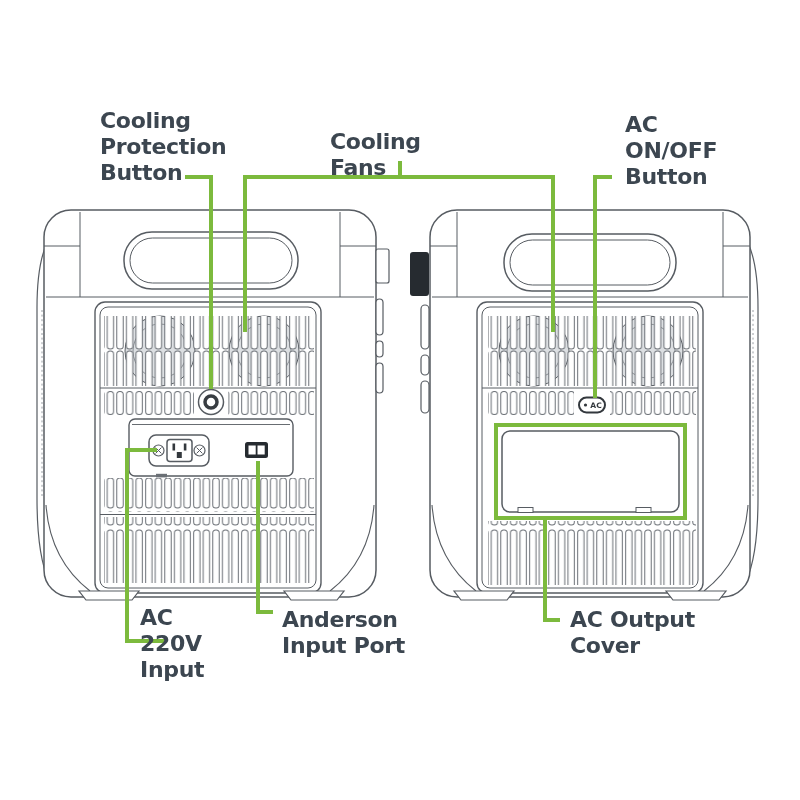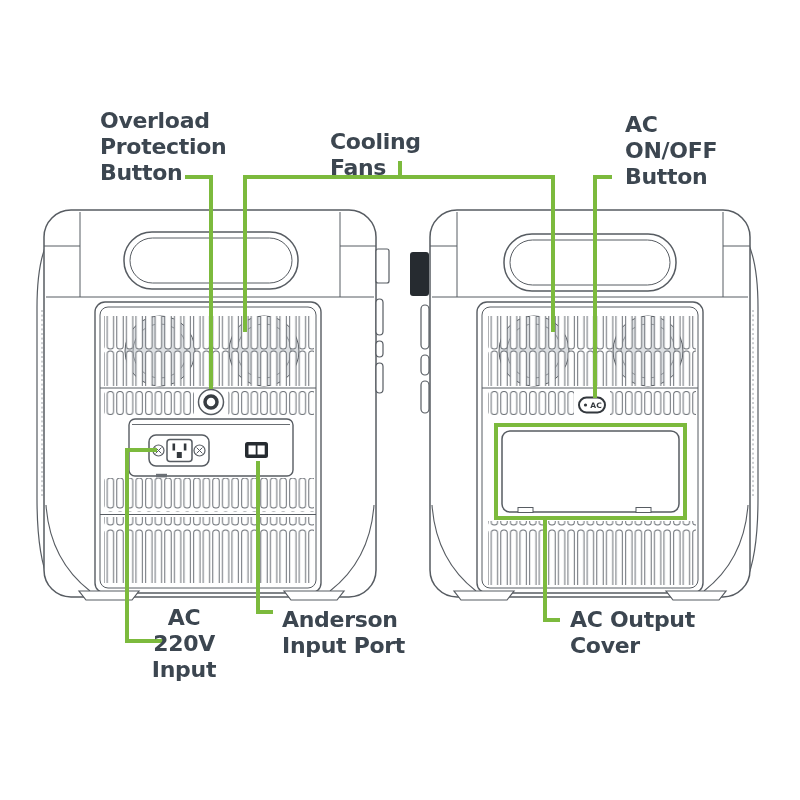--- a/index.html
+++ b/index.html
@@ -6,21 +6,21 @@
   .stage {
     position:relative; width:800px; height:800px; background:#fff;
     font-family:"DejaVu Sans","Liberation Sans",sans-serif; overflow:hidden;
   }
   .stage svg { position:absolute; left:0; top:0; }
   .lbl {
     position:absolute; color:#3c4650; font-size:22px; line-height:26px;
     font-weight:600; letter-spacing:-0.3px; white-space:pre-line;
   }
   .lbl.center { }
-  .lbl.right  { text-align:center; }
+  .lbl.right  { text-align:left; }
 </style>
 </head>
 <body>
 
 <div class="stage">
 
 <svg width="800" height="800" viewBox="0 0 800 800">
   <defs>
     <pattern id="pFan" patternUnits="userSpaceOnUse" width="9.6" height="70">
       <rect x="1.6" y="1" width="6.4" height="68" rx="3" fill="#ffffff" stroke="#6b7076" stroke-width="1"></rect>
@@ -168,21 +168,21 @@
     <path d="M400 161 V177"></path>
     <path d="M245 332 V177 H553 V332"></path>
     <path d="M612 177 H595 V398"></path>
     <path d="M157 450 H127 V641 H164"></path>
     <path d="M258 461 V612 H273"></path>
     <path d="M545 518 V620 H560"></path>
     <rect x="496" y="425" width="189" height="93"></rect>
   </g>
 </svg>
 
-<div class="lbl" style="left:100px; top:108px;">Overload
+<div class="lbl" style="left:100px; top:108px;">Cooling
 Protection
 Button</div>
 
 <div class="lbl center" style="left:330px; top:129px; width:140px;">Cooling Fans</div>
 
 <div class="lbl" style="left:625px; top:112px;">AC
 ON/OFF
 Button</div>
 
 <div class="lbl right" style="left:140px; top:605px; width:88px;">AC 220V

